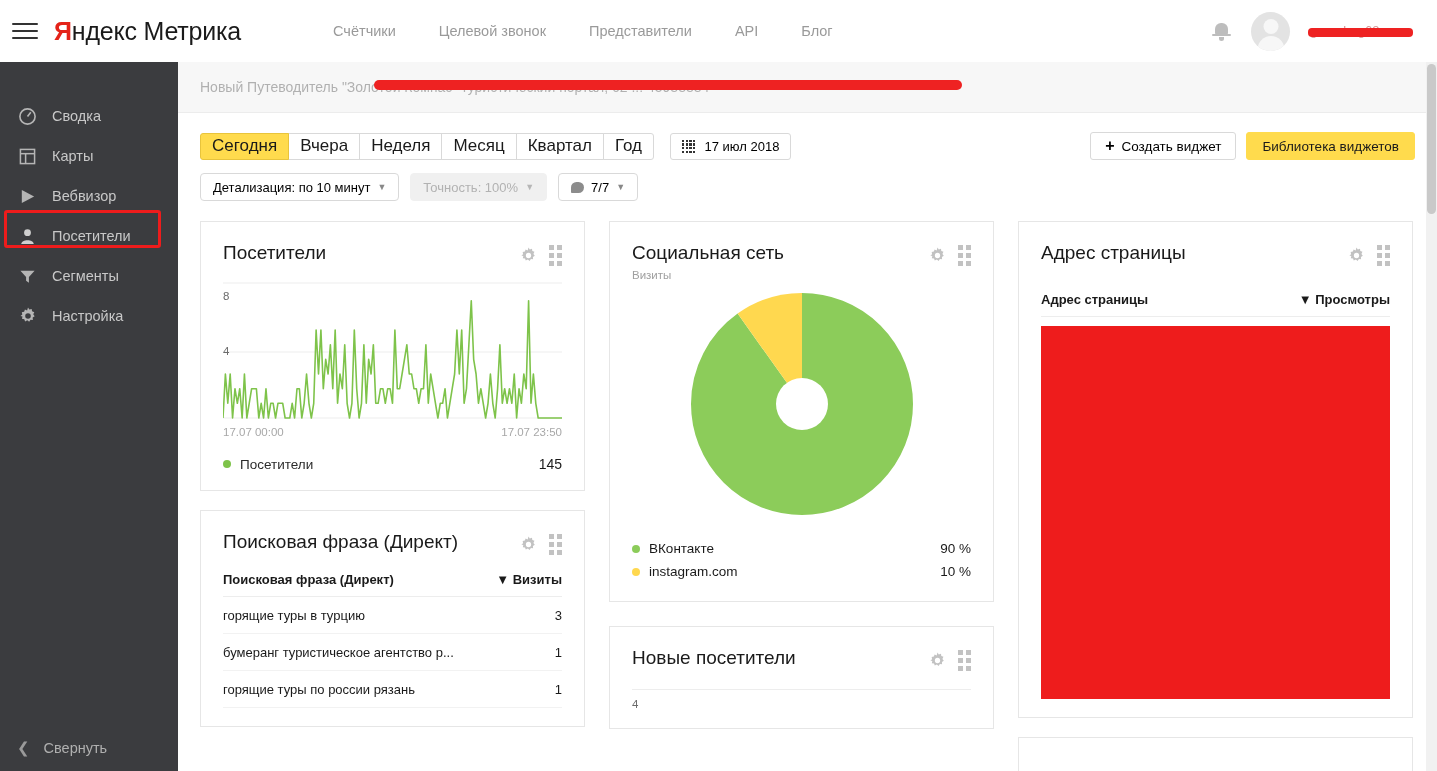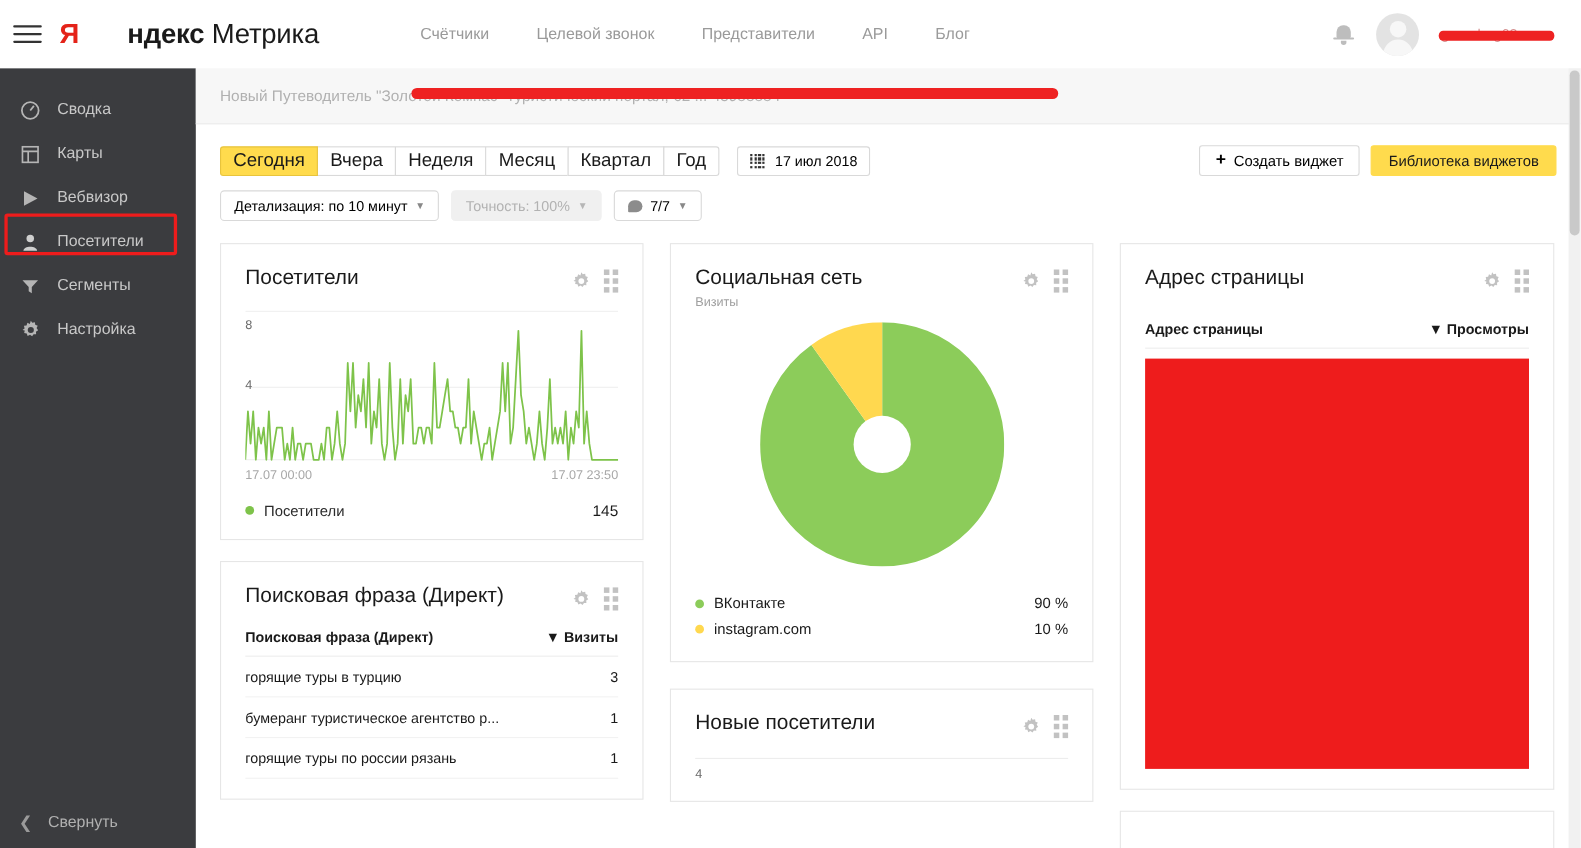--- a/index.html
+++ b/index.html
@@ -12,21 +12,21 @@
   }
   .app { display:flex; flex-direction:column; width:1437px; height:771px; }
 
   
   .header { height:62px; background:#fff; display:flex; align-items:center; flex:0 0 62px;
             position:relative; z-index:5; }
   .burger { width:26px; margin-left:12px; display:flex; flex-direction:column; gap:5px; cursor:pointer; }
   .burger span { display:block; height:2px; background:#333; border-radius:1px; }
   .logo { margin-left:16px; font-size:25px; letter-spacing:-0.2px; white-space:nowrap; }
   .logo .ya { color:#e42319; font-weight:bold; }
-  .logo .yandex-rest { color:#1a1a1a; font-weight:bold;margin-left:44px; }
+  .logo .yandex-rest { color:#1a1a1a; font-weight:normal; }
   .logo .metrika { color:#1a1a1a; font-weight:normal; }
   .topnav { display:flex; align-items:center; margin-left:92px; gap:43px; }
   .topnav a { color:#9a9a9a; text-decoration:none; font-size:14.5px; white-space:nowrap; }
   .header-right { margin-left:auto; display:flex; align-items:center; gap:20px; padding-right:22px; }
   .bell { width:19px; height:21px; position:relative; }
   .bell .body { position:absolute; left:3px; top:2px; width:13px; height:12px;
        background:#bdbdbd; border-radius:6px 6px 2px 2px; }
   .bell .lip { position:absolute; left:0px; top:13px; width:19px; height:2.5px; background:#bdbdbd; border-radius:2px; }
   .bell .clap { position:absolute; left:7px; top:16px; width:5px; height:4px; background:#bdbdbd; border-radius:0 0 3px 3px; }
   .avatar { width:39px; height:39px; border-radius:50%; background:#e3e3e3; position:relative; overflow:hidden; }
@@ -38,21 +38,21 @@
   .username { font-size:13px; color:#b23a3a; position:absolute; left:0; top:2px; white-space:nowrap;
               opacity:.55; }
   .redline-user { position:absolute; left:-2px; top:7px; width:105px; height:9px; background:#ee2222;
                   border-radius:4px; }
 
   
   .body { display:flex; flex:1 1 auto; min-height:0; }
 
   
   .sidebar { width:178px; flex:0 0 178px; background:#3b3c3f; display:flex; flex-direction:column;
-             padding-top:18px; position:relative; }
+             padding-top:34px; position:relative; }
   .side-item { height:40px; display:flex; align-items:center; padding-left:17px; gap:14px;
                color:#c8c8c8; font-size:14.5px; cursor:pointer; }
   .side-item .ic { width:21px; height:21px; display:flex; align-items:center; justify-content:center;
                    color:#b5b5b5; flex:0 0 21px; }
   .side-item.highlighted { position:relative; }
   .hl-box { position:absolute; left:4px; top:-6px; width:157px; height:38px;
             border:3px solid #ee1c1c; border-radius:3px; pointer-events:none; }
   .collapse { margin-top:auto; height:46px; display:flex; align-items:center; gap:14px;
               padding-left:17px; color:#b0b0b0; font-size:14.5px; cursor:pointer; }
   .chev-left { font-size:15px; color:#9a9a9a; }

